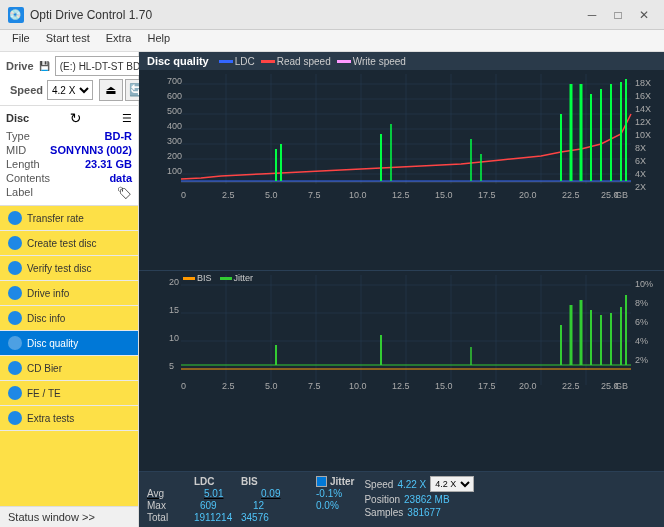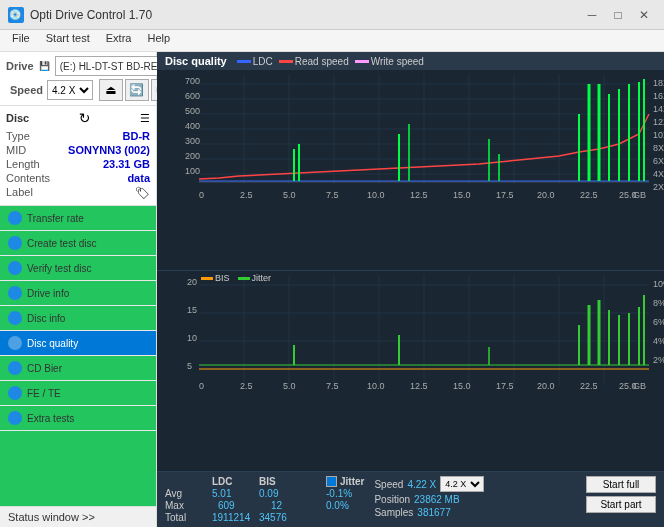--- a/index.html
+++ b/index.html
@@ -13,21 +13,21 @@
     .titlebar-btn { width: 24px; height: 20px; border: none; background: transparent; cursor: pointer; font-size: 12px; display: flex; align-items: center; justify-content: center; color: #555; }
 
     
     .menubar { background: #f5f5f5; height: 22px; display: flex; align-items: flex-start; padding: 0 4px; border-bottom: 1px solid #ddd; }
     .menu-item { padding: 2px 8px; font-size: 11px; color: #333; cursor: pointer; }
 
     
     .main { display: flex; height: calc(527px - 52px); }
 
     
-    .sidebar { width: 157px; background: #22c55e; border-right: 1px solid #ddd; display: flex; flex-direction: column; }
+    .sidebar { width: 139px; background: #fde047; border-right: 1px solid #ddd; display: flex; flex-direction: column; }
     
     
     .drive-section { padding: 4px 6px; border-bottom: 1px solid #ddd; background: #fff; }
     .drive-row { display: flex; align-items: center; gap: 4px; }
     .drive-label { font-size: 11px; color: #555; font-weight: bold; }
     .drive-select { flex: 1; font-size: 10px; height: 20px; border: 1px solid #aaa; background: white; color: #333; }
     .speed-label { font-size: 11px; color: #555; font-weight: bold; margin-left: 4px; }
     .speed-select { width: 60px; font-size: 10px; height: 20px; border: 1px solid #aaa; background: white; }
     .drive-icons { display: flex; gap: 2px; margin-left: 2px; }
     .drive-icon-btn { width: 24px; height: 22px; border: 1px solid #aaa; background: #f0f0f0; cursor: pointer; display: flex; align-items: center; justify-content: center; font-size: 12px; }
@@ -352,21 +352,21 @@
     </div>
 
     <div style="background:#253545;padding:4px 8px;display:flex;gap:10px;align-items:flex-start;border-top:1px solid #2a3f55;flex-shrink:0;">
 
       <div style="display:flex;flex-direction:column;gap:1px;">
         <div style="display:grid;grid-template-columns:45px 45px 45px;gap:2px;">
           <span style="color:#ccc;font-size:10px;"></span>
           <span style="color:#ccc;font-size:10px;font-weight:bold;">LDC</span>
           <span style="color:#ccc;font-size:10px;font-weight:bold;">BIS</span>
         </div>
-        <div style="display:grid;grid-template-columns:45px 45px 45px;gap:2px;">
+        <div style="display:grid;grid-template-columns:45px 45px 45px;gap:12px;text-decoration:underline;">
           <span style="color:#ccc;font-size:10px;">Avg</span>
           <span style="color:#4fc3f7;font-size:10px;">5.01</span>
           <span style="color:#4fc3f7;font-size:10px;">0.09</span>
         </div>
         <div style="display:grid;grid-template-columns:45px 45px 45px;gap:8px;">
           <span style="color:#ccc;font-size:10px;">Max</span>
           <span style="color:#4fc3f7;font-size:10px;">609</span>
           <span style="color:#4fc3f7;font-size:10px;">12</span>
         </div>
         <div style="display:grid;grid-template-columns:45px 45px 45px;gap:2px;">
@@ -396,21 +396,17 @@
         <div style="display:flex;align-items:center;gap:4px;">
           <span style="color:#ccc;font-size:10px;text-align:right;">Position</span>
           <span style="color:#4fc3f7;font-size:10px;">23862 MB</span>
         </div>
         <div style="display:flex;align-items:center;gap:4px;">
           <span style="color:#ccc;font-size:10px;">Samples</span>
           <span style="color:#4fc3f7;font-size:10px;">381677</span>
         </div>
       </div>
 
-      <div style="display:flex;flex-direction:column;gap:3px;margin-left:auto;">
-        <button style="background:#f0f0f0;border:1px solid #aaa;padding:2px 10px;font-size:10px;cursor:pointer;width:70px;">Start full</button>
-        <button style="background:#f0f0f0;border:1px solid #aaa;padding:2px 10px;font-size:10px;cursor:pointer;width:70px;">Start part</button>
-      </div>
     </div>
 
   </div>
 
 </div>
 
 </body></html>

